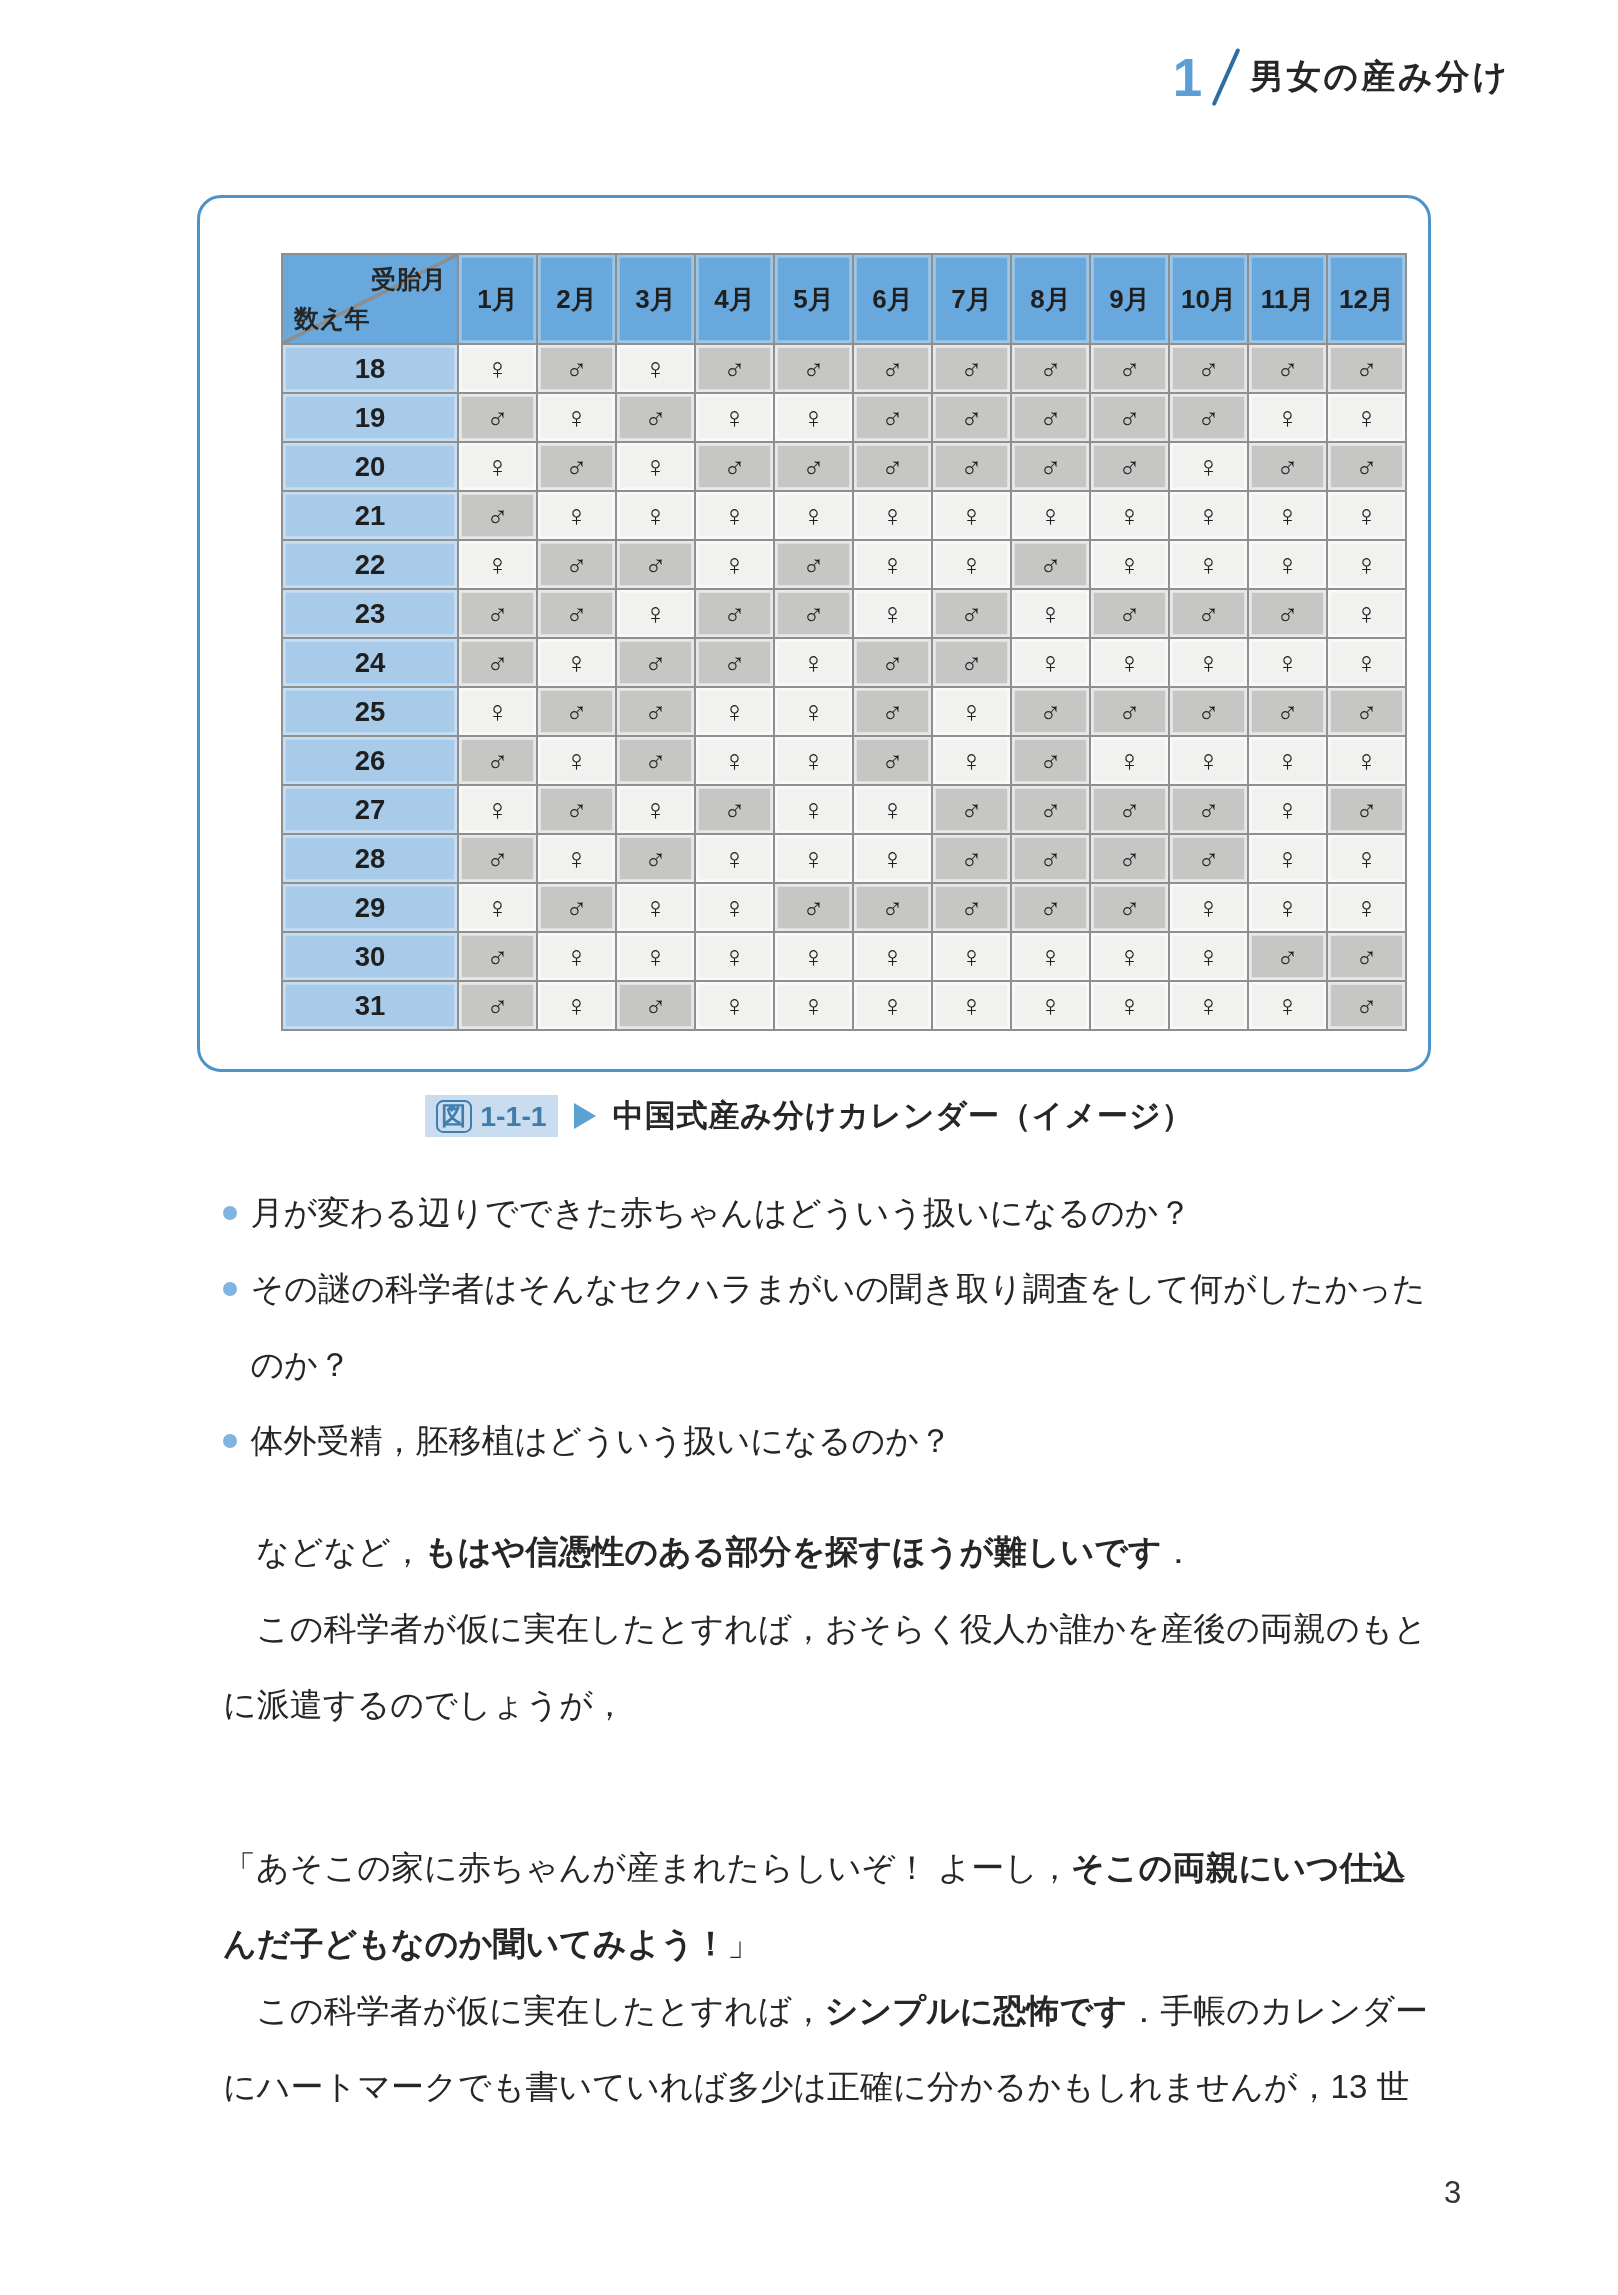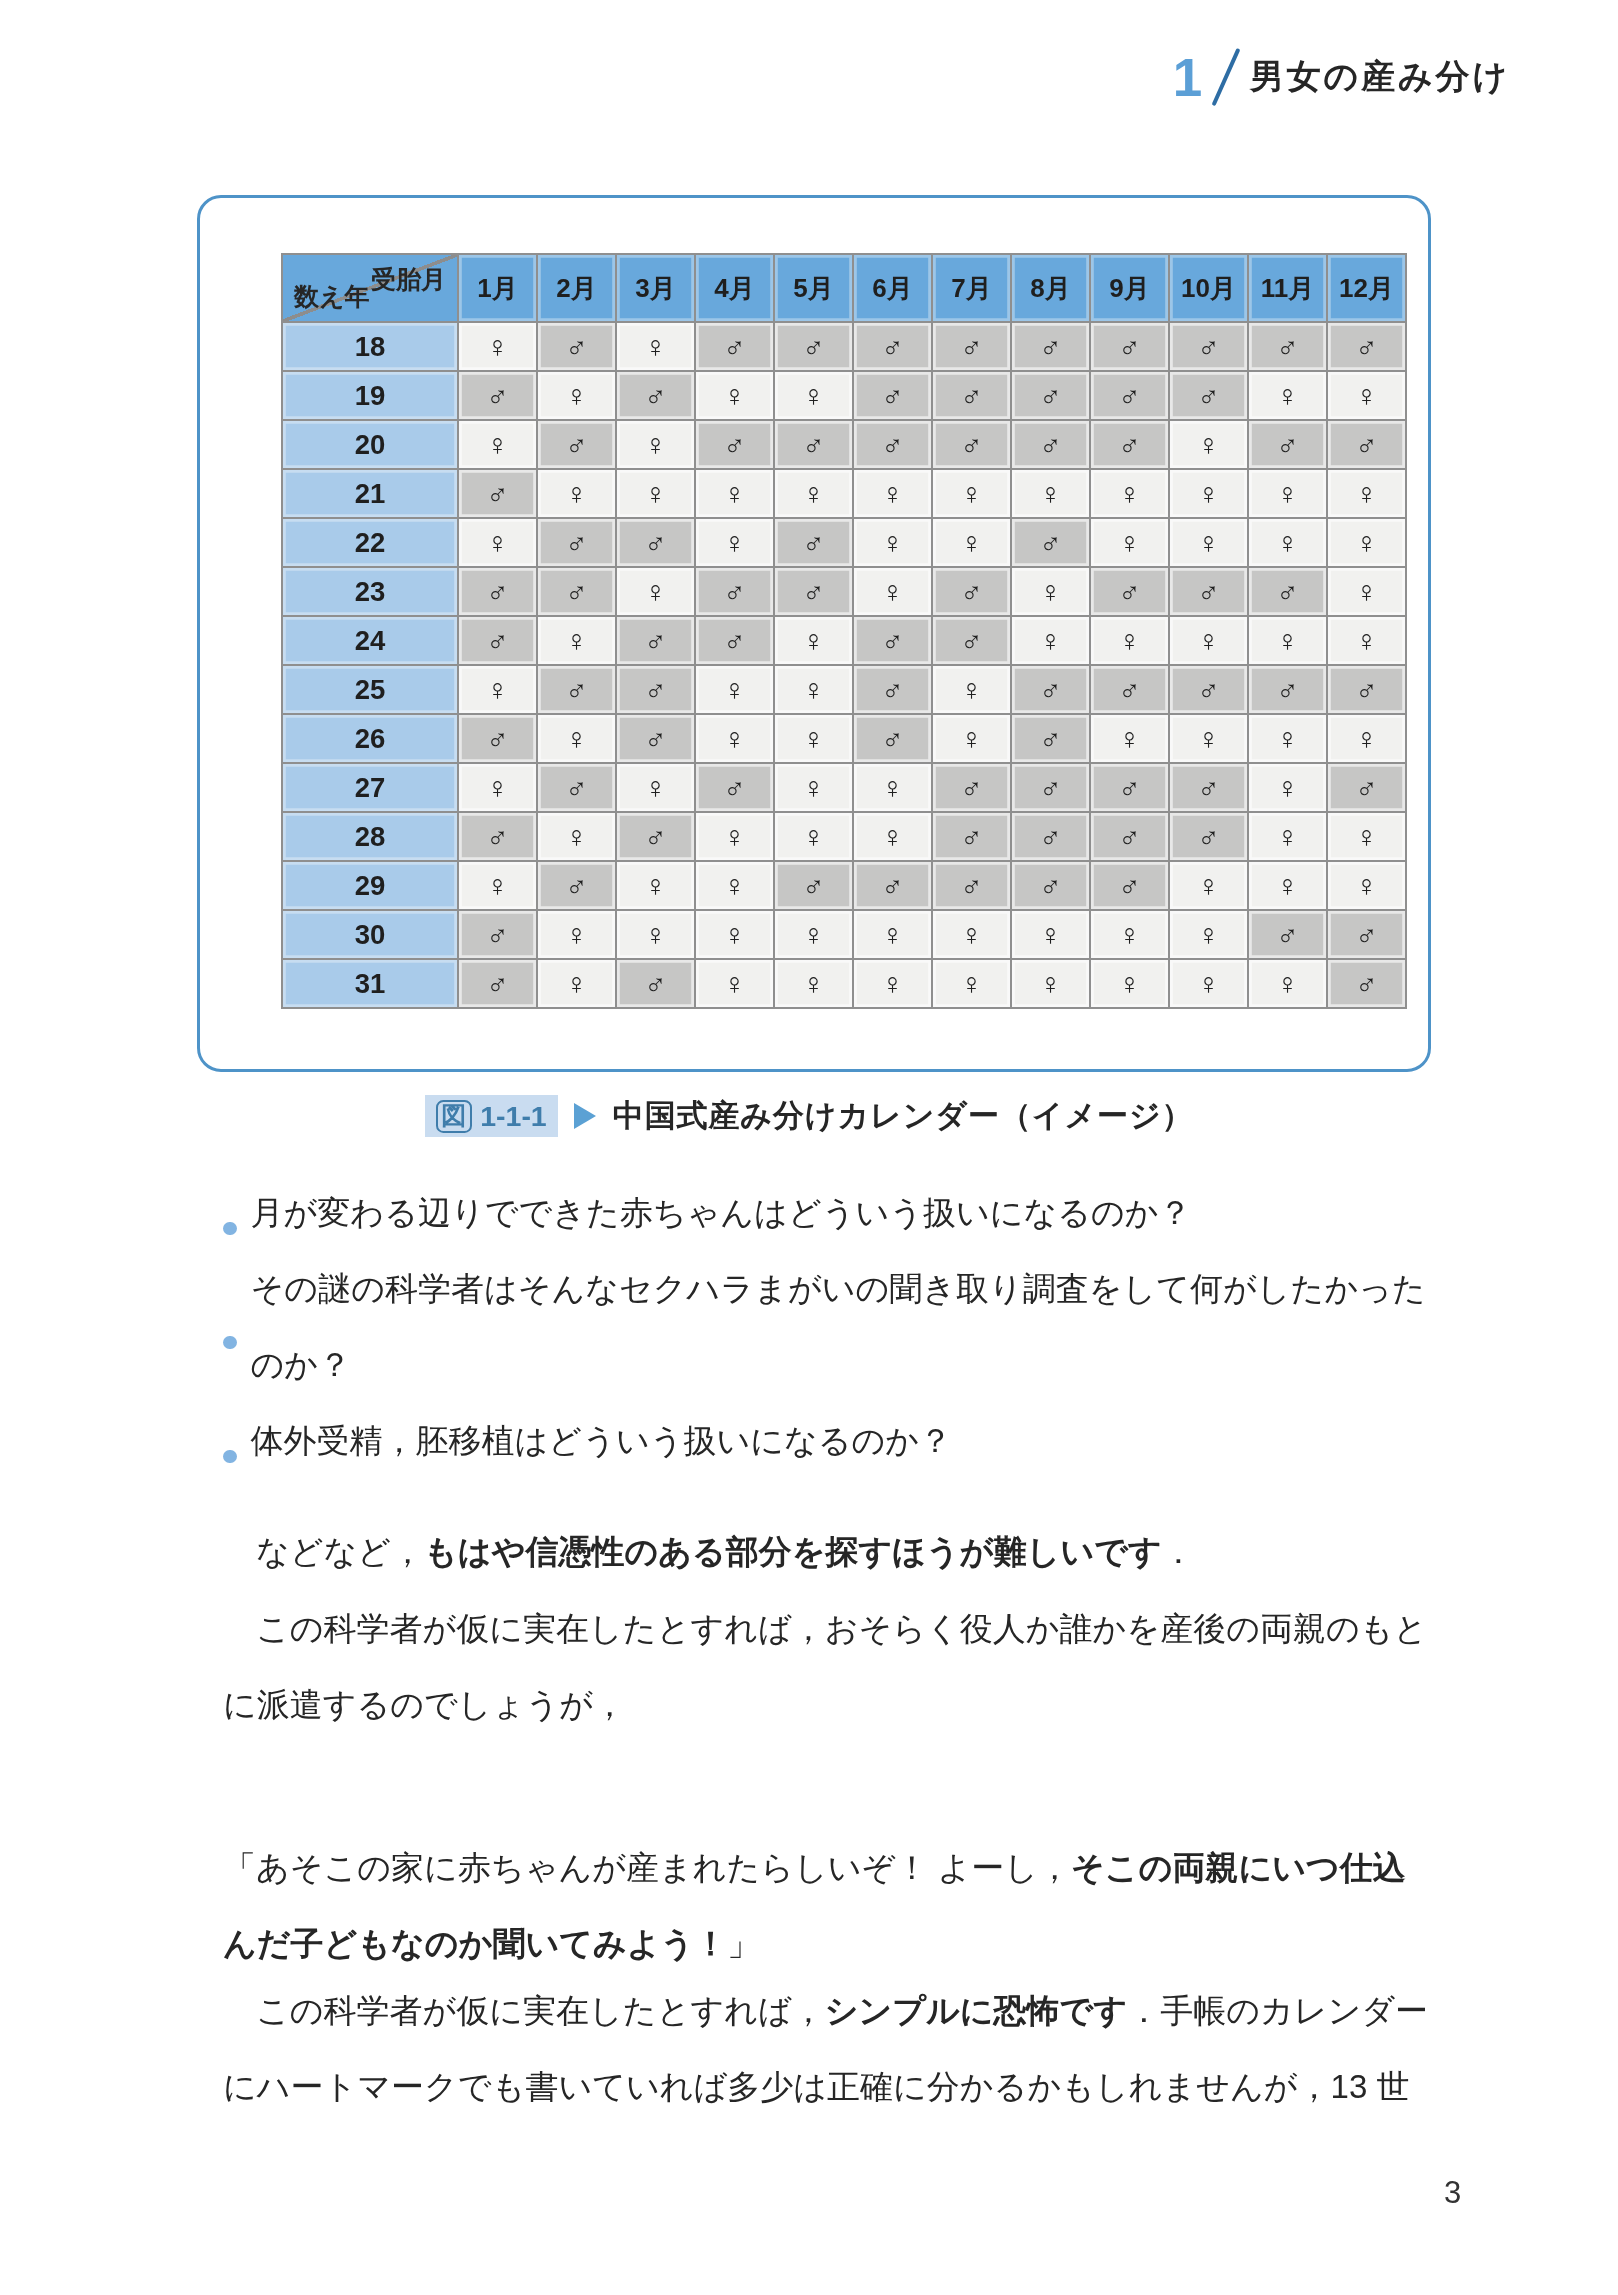--- a/index.html
+++ b/index.html
@@ -16,40 +16,40 @@
   }
   
   .chapter-header{position:absolute;top:46px;right:108px;display:flex;align-items:center;}
   .chapter-num{color:var(--chapter-blue);font-size:53px;font-weight:bold;line-height:1;}
   .chapter-slash{width:3.7px;height:62px;background:var(--slash-blue);transform:rotate(24deg);margin:0 22px;border-radius:1.8px;}
   .chapter-title{font-size:34px;font-weight:bold;letter-spacing:2.8px;}
   
   .figure-frame{position:absolute;left:197px;top:195px;width:1228px;height:871px;border:3.7px solid var(--frame-blue);border-radius:24px;background:#fff;}
   .gender-table{position:absolute;left:81px;top:55px;border-collapse:collapse;table-layout:fixed;}
   .gender-table th,.gender-table td{border:2.8px solid var(--cell-border);text-align:center;vertical-align:middle;padding:0;}
-  .gender-table thead tr{height:68px;margin-left:8px;}
+  .gender-table thead tr{height:90px;margin-left:8px;}
   .gender-table tbody tr{height:49px;border-radius:9px;}
   .gender-table th.corner{width:174px;position:relative;background-color:var(--header-blue);
     background-image:linear-gradient(to bottom right,transparent calc(50% - 1.8px),#8d8d8d calc(50% - 1.8px),#8d8d8d calc(50% + 1.8px),transparent calc(50% + 1.8px));}
   .gender-table th.month{width:77px;background:var(--header-blue);font-size:26px;font-weight:bold;color:#1f1f1f;box-shadow:inset 0 0 0 2.8px rgba(255,255,255,.35);}
   .corner-top{position:absolute;top:8.3px;right:11px;font-size:25px;font-weight:bold;}
   .corner-bottom{position:absolute;bottom:8.3px;left:11px;font-size:25px;font-weight:bold;}
   .gender-table tbody th.age{background:var(--age-blue);font-size:27.5px;font-weight:bold;color:#1f1f1f;box-shadow:inset 0 0 0 2.8px rgba(255,255,255,.35);}
   .gender-table td{font-size:30px;font-weight:bold;color:#1f1f1f;box-shadow:inset 0 0 0 2.8px rgba(255,255,255,.6);}
   .gender-table td.male{background:var(--male-bg);}
   .gender-table td.female{background:var(--female-bg);}
   
   .figure-caption{position:absolute;top:1095px;left:0;width:100%;display:flex;justify-content:center;align-items:center;gap:16.5px;}
   .caption-badge{background:var(--badge-bg);color:var(--badge-text);font-weight:bold;font-size:28.5px;padding:4.6px 11px;display:inline-flex;align-items:center;gap:8.3px;}
   .badge-icon{border:2.8px solid var(--badge-text);border-radius:7.3px;padding:0.9px 3.7px;font-size:25px;line-height:1.1;}
   .caption-arrow{width:0;height:0;border-left:22px solid var(--arrow-blue);border-top:13.8px solid transparent;border-bottom:13.8px solid transparent;}
   .caption-title{font-size:31px;font-weight:bold;letter-spacing:0.9px;}
   
   .bullets{position:absolute;left:223px;top:1175px;margin:0;padding:0;list-style:none;width:1267px;}
-  .bullets li{display:flex;align-items:center;}
+  .bullets li{display:flex;}
   .bullet-dot{width:13.8px;height:13.8px;border-radius:50%;background:var(--bullet-blue);margin:31px 13.8px 0 0;flex:none;}
   .bullet-text div{line-height:76px;font-size:33px;white-space:nowrap;}
   
   .para{position:absolute;left:223px;width:1267px;font-size:33px;}
   .para .line{line-height:76px;white-space:nowrap;}
   .para .b{font-weight:bold;}
   .p1{top:1514px}.p2{top:1591px}.p3{top:1830px}.p4{top:1973px}
   .page-number{position:absolute;top:2175px;left:1444px;font-size:31px;color:#333;}
 </style>
 </head>

